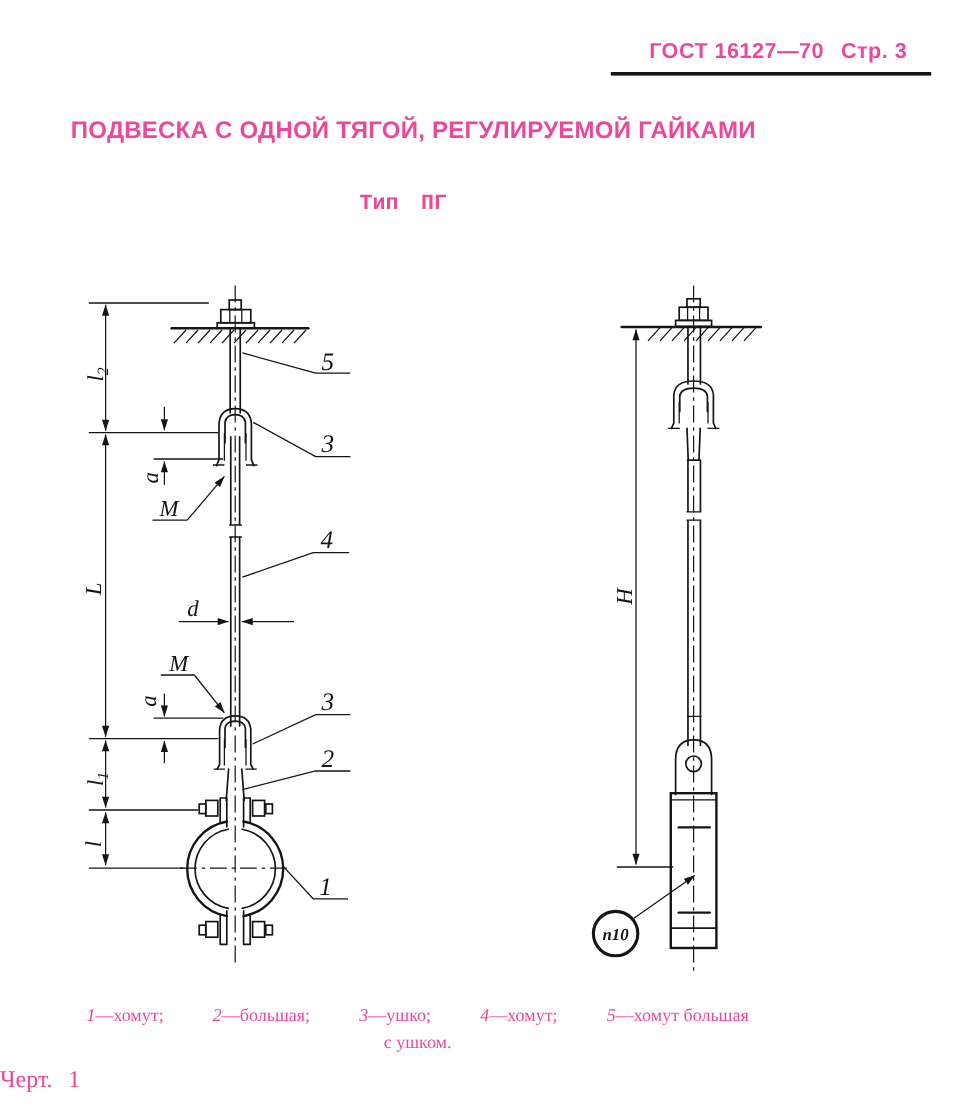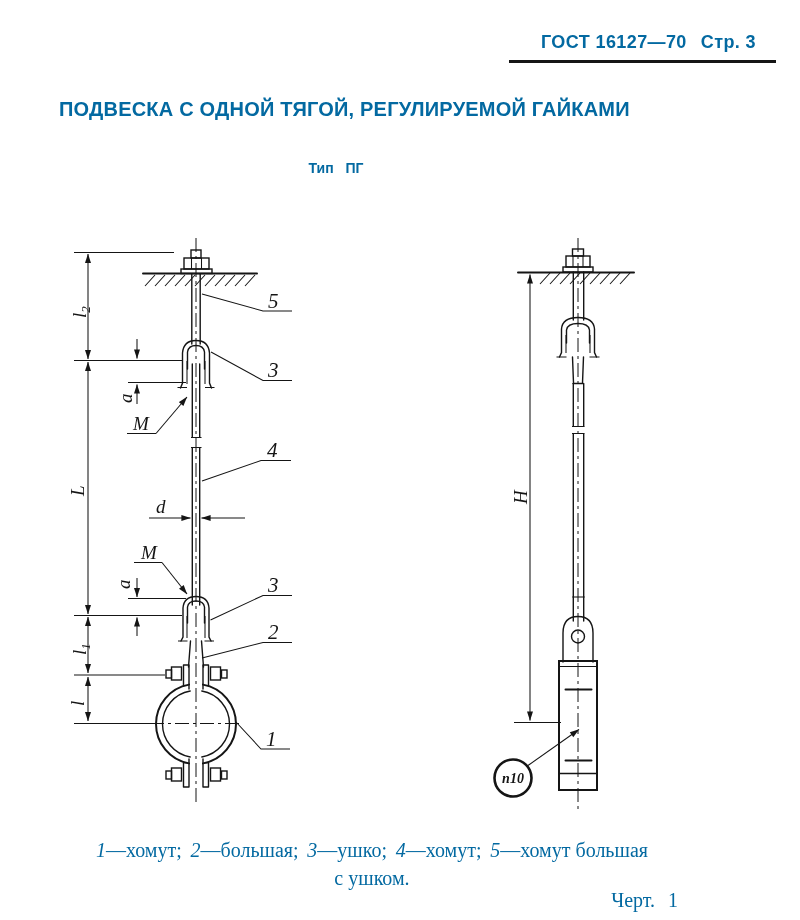--- a/index.html
+++ b/index.html
@@ -1,43 +1,43 @@
 <!DOCTYPE html>
 <html><head>
 <meta charset="utf-8">
 <style>
   html,body{margin:0;padding:0;background:#e8e8e8;}
   .page{
     position:relative;width:800px;height:920px;background:#ffffff;
-    font-family:"Liberation Sans",sans-serif;color:#0369a1;overflow:hidden;
+    font-family:"Liberation Sans",sans-serif;color:#ec4899;overflow:hidden;
   }
   .hdr{
     position:absolute;top:32px;right:44px;font-size:18px;font-weight:bold;
     letter-spacing:.4px;white-space:nowrap;
   }
   .hdr .std{font-weight:900;margin-right:14px;}
   .hdr-rule{position:absolute;left:509px;top:60px;width:267px;height:3px;background:#151515;}
   .title{
     position:absolute;left:47px;top:98px;font-size:20px;font-weight:900;
     letter-spacing:.2px;white-space:nowrap;margin-left:12px;
   }
   .subtitle{
     position:absolute;left:0;top:160px;width:672px;text-align:center;
-    font-size:14px;font-weight:900;word-spacing:8px;
+    font-size:18px;font-weight:900;word-spacing:8px;font-family:Liberation Mono, monospace;
   }
   svg.draw{position:absolute;left:0;top:0;width:800px;height:920px;}
   .legend{
-    position:absolute;left:96px;top:839px;width:552px;
-    font-family:"Liberation Serif",serif;font-size:20px;
+    position:absolute;left:72px;top:839px;width:552px;
+    font-family:"Liberation Serif",serif;font-size:15px;
   }
   .legend-line1{display:flex;justify-content:space-between;white-space:nowrap;}
   .legend i{font-style:italic;}
   .legend-line2{text-align:center;margin-top:5px;}
   .caption{
-    position:absolute;left:0;top:889px;width:678px;text-align:right;
+    position:absolute;left:0;top:889px;width:678px;text-align:left;
     font-family:"Liberation Serif",serif;font-size:20px;word-spacing:8px;
   }
   
   .s  {stroke:#151515;stroke-width:1.4;fill:none;stroke-linecap:round;}
   .s2 {stroke:#151515;stroke-width:2;fill:none;stroke-linecap:round;}
   .thin{stroke:#151515;stroke-width:1.05;fill:none;}
   .cl {stroke:#151515;stroke-width:1;fill:none;stroke-dasharray:14 4 3 4;}
   .lbl{font-family:"Liberation Serif",serif;font-style:italic;font-size:21px;fill:#151515;}
   .dim{font-family:"Liberation Serif",serif;font-style:italic;font-size:19px;fill:#151515;}
   .sub{font-size:13px;}

